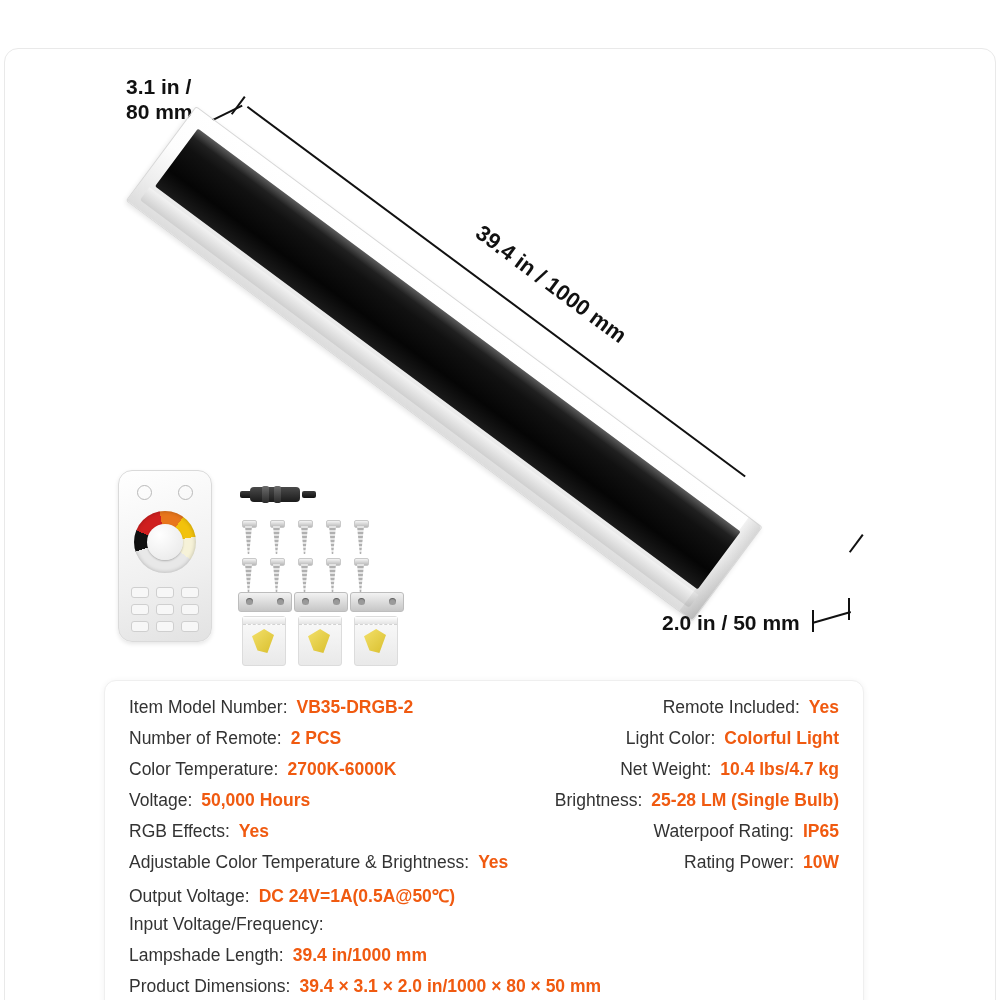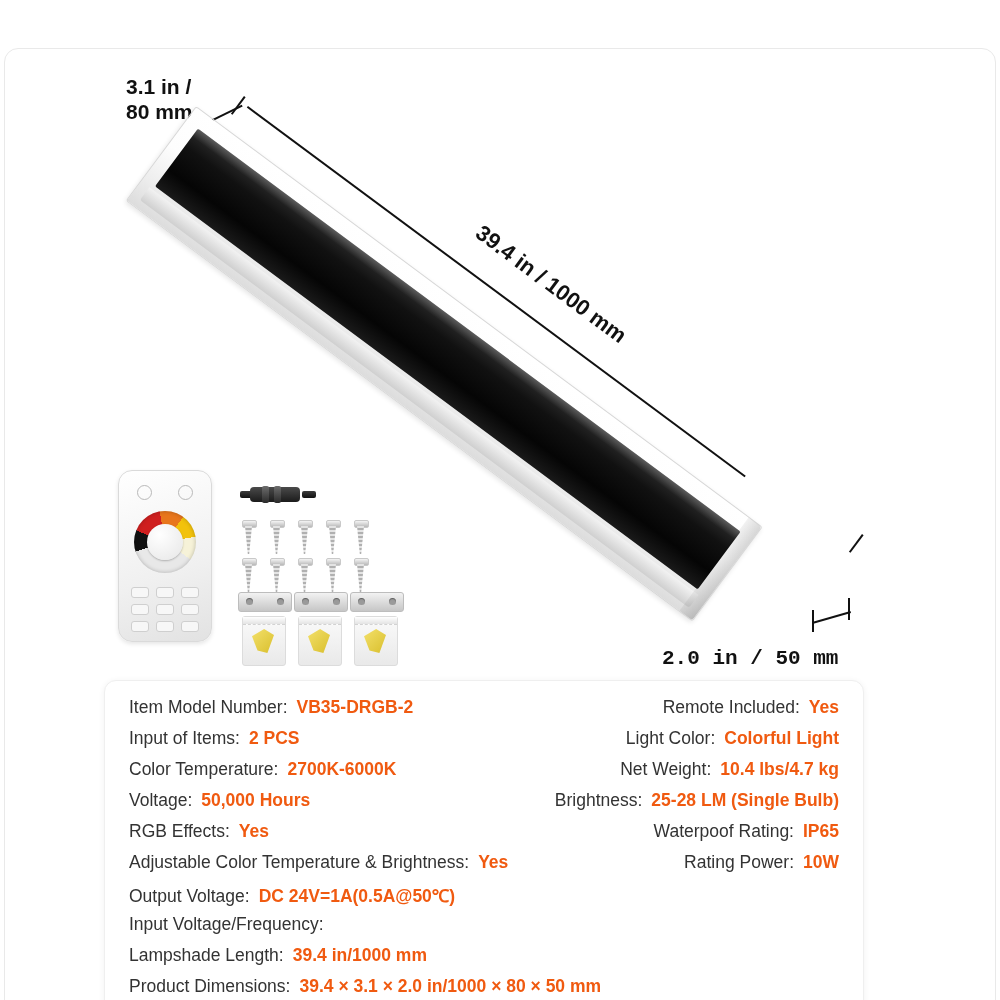--- a/index.html
+++ b/index.html
@@ -331,21 +331,21 @@
         <div class="bar-bottom-lip"></div>
         <div class="bar-endcap"></div>
       </div>
     </div>
 
     <div class="dim-label" id="dim-length-label" style="left:486px; top:176px;">39.4 in / 1000 mm</div>
 
     <div class="tick" style="left:812px; top:566px; width:2px; height:22px;"></div>
     <div class="tick" style="left:848px; top:554px; width:2px; height:22px;"></div>
     <div class="dim-line" style="left:812px; top:578px; width:40px; height:2px; transform:rotate(-16deg);"></div>
-    <div class="dim-label" id="dim-depth-label" style="left:662px; top:602px;font-family:Liberation Mono, monospace;">2.0 in / 50 mm</div>
+    <div class="dim-label" id="dim-depth-label" style="left:662px; top:566px;">2.0 in / 50 mm</div>
 
     <div id="accessories">
 
       <div id="remote">
         <div class="r-topbtns">
           <span></span>
           <span></span>
         </div>
         <div id="color-wheel"></div>
         <div class="r-row r1">
@@ -452,21 +452,21 @@
         <span class="spec-value">VB35-DRGB-2</span>
       </div>
       <div class="spec-pair right">
         <span class="spec-label">Remote Included:</span>
         <span class="spec-value">Yes</span>
       </div>
     </div>
 
     <div class="spec-row two-col">
       <div class="spec-pair">
-        <span class="spec-label">Input of Items:</span>
+        <span class="spec-label">Number of Remote:</span>
         <span class="spec-value">2 PCS</span>
       </div>
       <div class="spec-pair right">
         <span class="spec-label">Light Color:</span>
         <span class="spec-value">Colorful Light</span>
       </div>
     </div>
 
     <div class="spec-row two-col">
       <div class="spec-pair">

